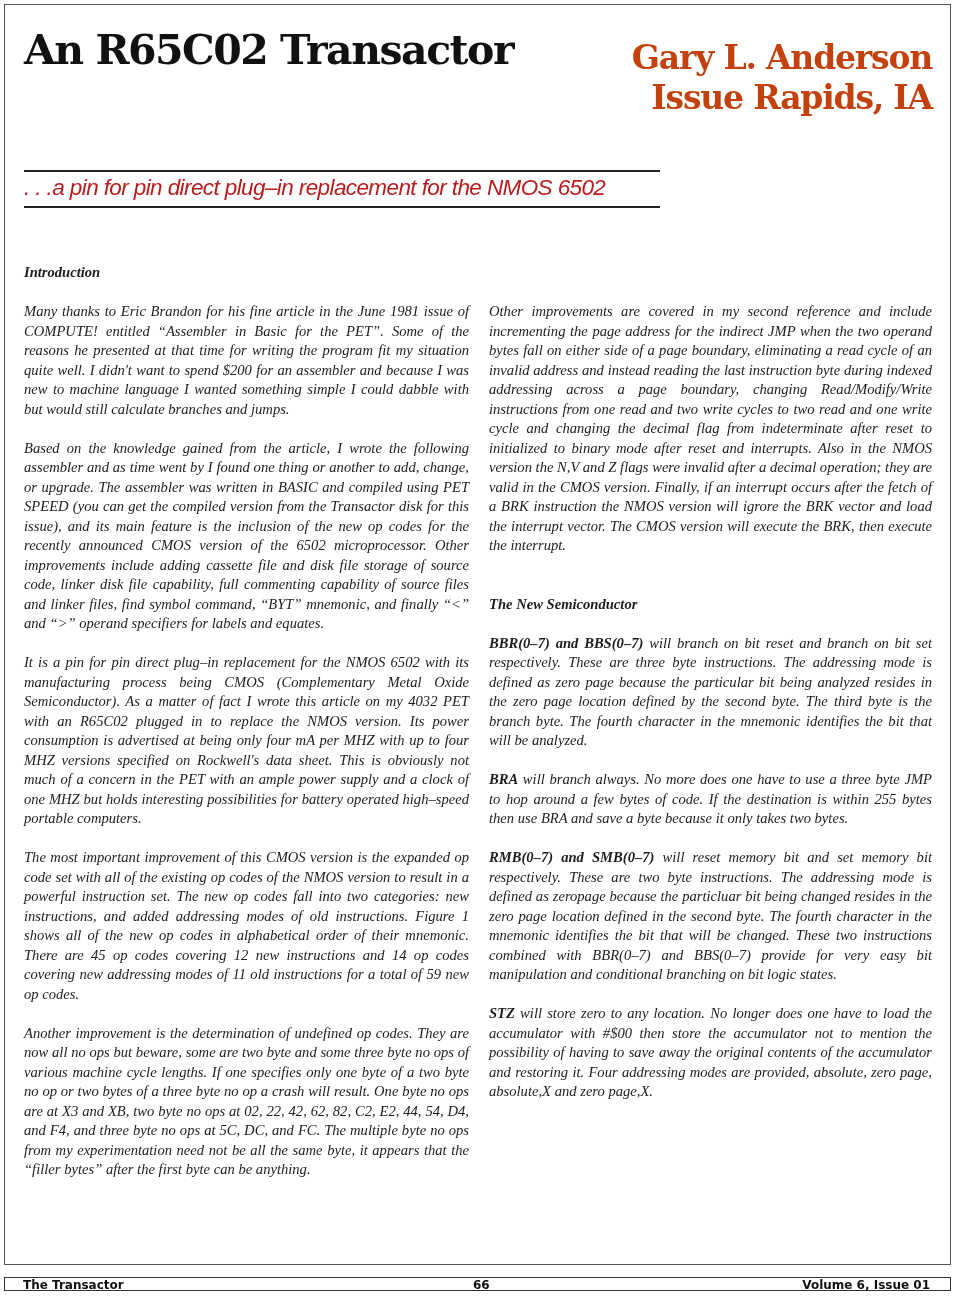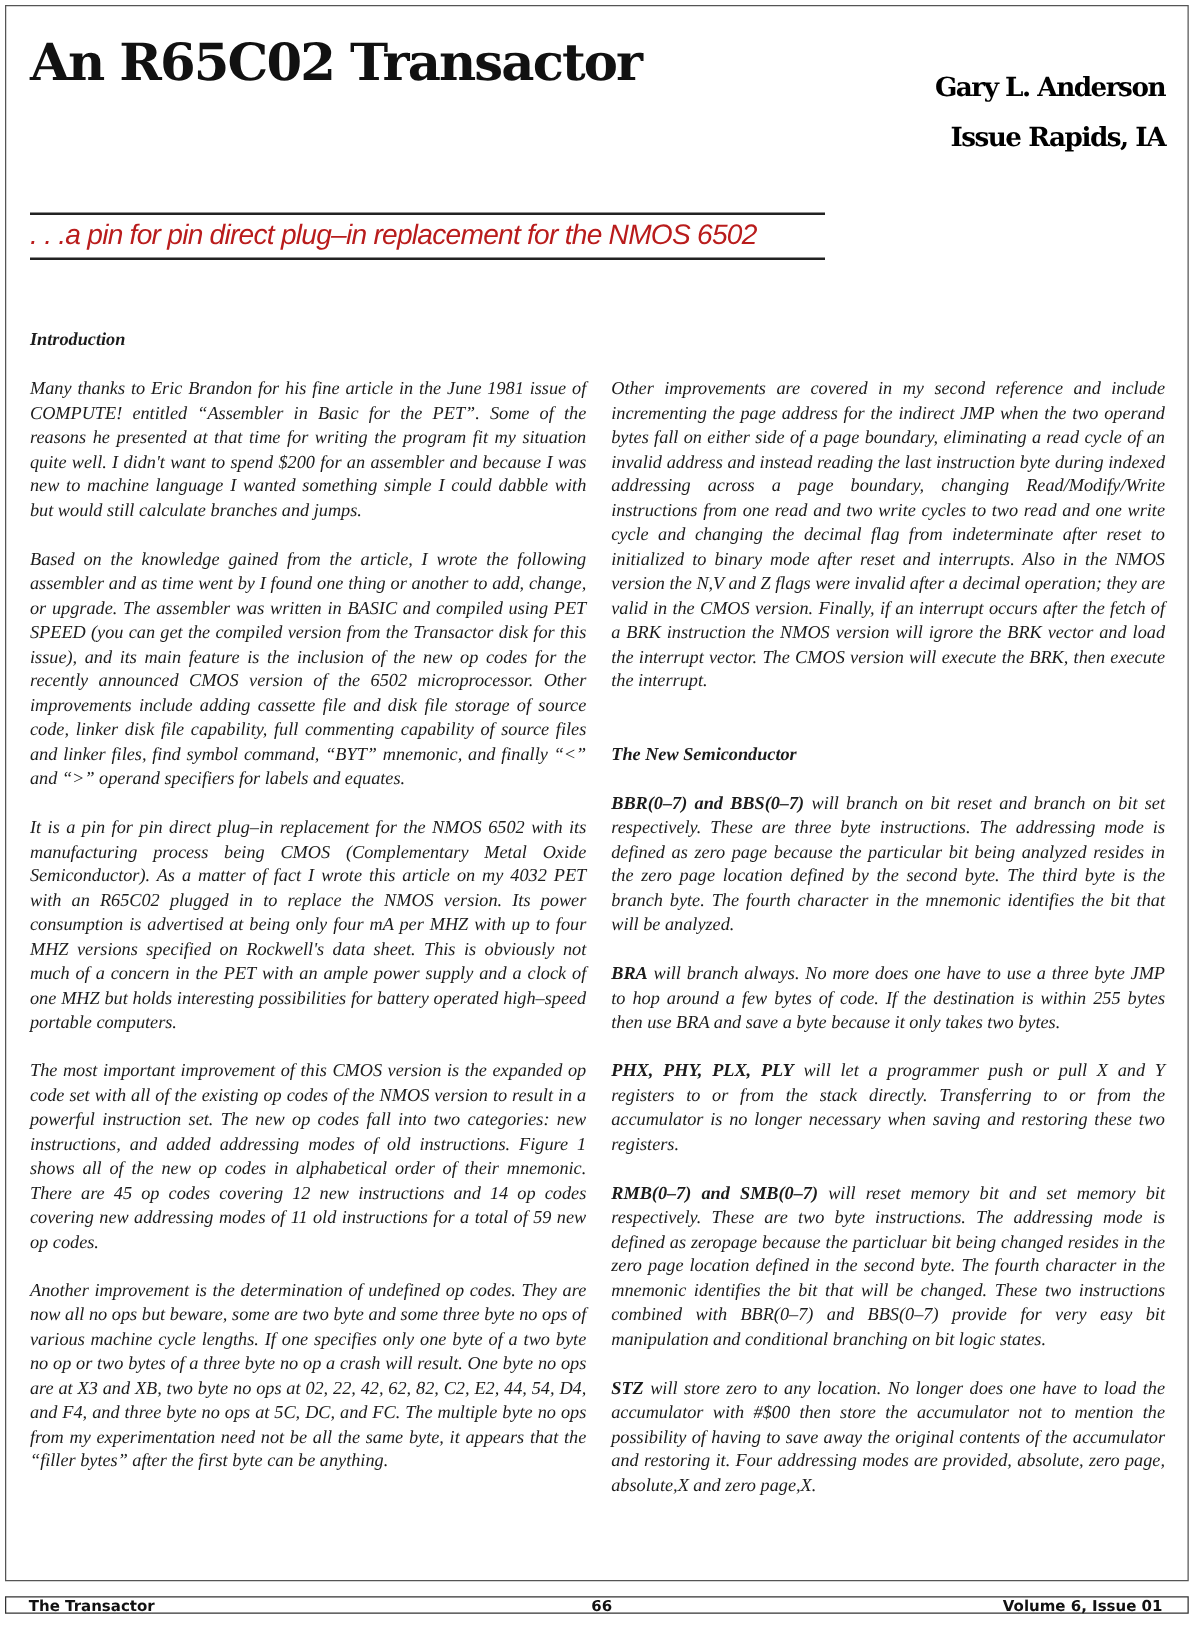--- a/index.html
+++ b/index.html
@@ -36,25 +36,24 @@
       color: #111;
       white-space: nowrap;
     }
     .author-block {
       position: absolute;
       right: 28px;
       top: 38px;
       text-align: right;
       font-family: "DejaVu Serif", "Liberation Serif", serif;
       font-weight: bold;
-      font-size: 21px;
+      font-size: 33px;
       letter-spacing: -1.2px;
       line-height: 40px;
-      color: #000000;
-      margin-top: 12px;
+      color: #c2410c;
     }
     .author-block div { white-space: nowrap; }
     .rule {
       position: absolute;
       left: 24px;
       width: 636px;
       height: 2px;
       background: #222;
     }
     .rule.top { top: 170px; }
@@ -139,21 +138,20 @@
   <p>The most important improvement of this CMOS version is the expanded op code set with all of the existing op codes of the NMOS version to result in a powerful instruction set. The new op codes fall into two categories: new instructions, and added addressing modes of old instructions. Figure 1 shows all of the new op codes in alphabetical order of their mnemonic. There are 45 op codes covering 12 new instructions and 14 op codes covering new addressing modes of 11 old instructions for a total of 59 new op codes.</p>
   <p>Another improvement is the determination of undefined op codes. They are now all no ops but beware, some are two byte and some three byte no ops of various machine cycle lengths. If one specifies only one byte of a two byte no op or two bytes of a three byte no op a crash will result. One byte no ops are at X3 and XB, two byte no ops at 02, 22, 42, 62, 82, C2, E2, 44, 54, D4, and F4, and three byte no ops at 5C, DC, and FC. The multiple byte no ops from my experimentation need not be all the same byte, it appears that the “filler bytes” after the first byte can be anything.</p>
 </div>
 
 <div class="col right">
   <p>Other improvements are covered in my second reference and include incrementing the page address for the indirect JMP when the two operand bytes fall on either side of a page boundary, eliminating a read cycle of an invalid address and instead reading the last instruction byte during indexed addressing across a page boundary, changing Read/Modify/Write instructions from one read and two write cycles to two read and one write cycle and changing the decimal flag from indeterminate after reset to initialized to binary mode after reset and interrupts. Also in the NMOS version the N,V and Z flags were invalid after a decimal operation; they are valid in the CMOS version. Finally, if an interrupt occurs after the fetch of a BRK instruction the NMOS version will igrore the BRK vector and load the interrupt vector. The CMOS version will execute the BRK, then execute the interrupt.</p>
   <div class="gap"></div>
   <h2>The New Semiconductor</h2>
   <p><b>BBR(0–7) and BBS(0–7)</b><span> will branch on bit reset and branch on bit set respectively. These are three byte instructions. The addressing mode is defined as zero page because the particular bit being analyzed resides in the zero page location defined by the second byte. The third byte is the branch byte. The fourth character in the mnemonic identifies the bit that will be analyzed.</span></p>
   <p><b>BRA</b><span> will branch always. No more does one have to use a three byte JMP to hop around a few bytes of code. If the destination is within 255 bytes then use BRA and save a byte because it only takes two bytes.</span></p>
-  <p><b>PHX, PHY, PLX, PLY</b><span> will let a programmer push or pull X and Y registers to or from the stack directly. Transferring to or from the accumulator is no longer necessary when saving and restoring these two registers.</span></p>
   <p><b>RMB(0–7) and SMB(0–7)</b><span> will reset memory bit and set memory bit respectively. These are two byte instructions. The addressing mode is defined as zeropage because the particluar bit being changed resides in the zero page location defined in the second byte. The fourth character in the mnemonic identifies the bit that will be changed. These two instructions combined with BBR(0–7) and BBS(0–7) provide for very easy bit manipulation and conditional branching on bit logic states.</span></p>
   <p><b>STZ</b><span> will store zero to any location. No longer does one have to load the accumulator with #$00 then store the accumulator not to mention the possibility of having to save away the original contents of the accumulator and restoring it. Four addressing modes are provided, absolute, zero page, absolute,X and zero page,X.</span></p>
 </div>
 
 <div class="footer">
   <span class="mag">The Transactor</span>
   <span class="pg">66</span>
   <span class="vol">Volume 6, Issue 01</span>
 </div>
 

